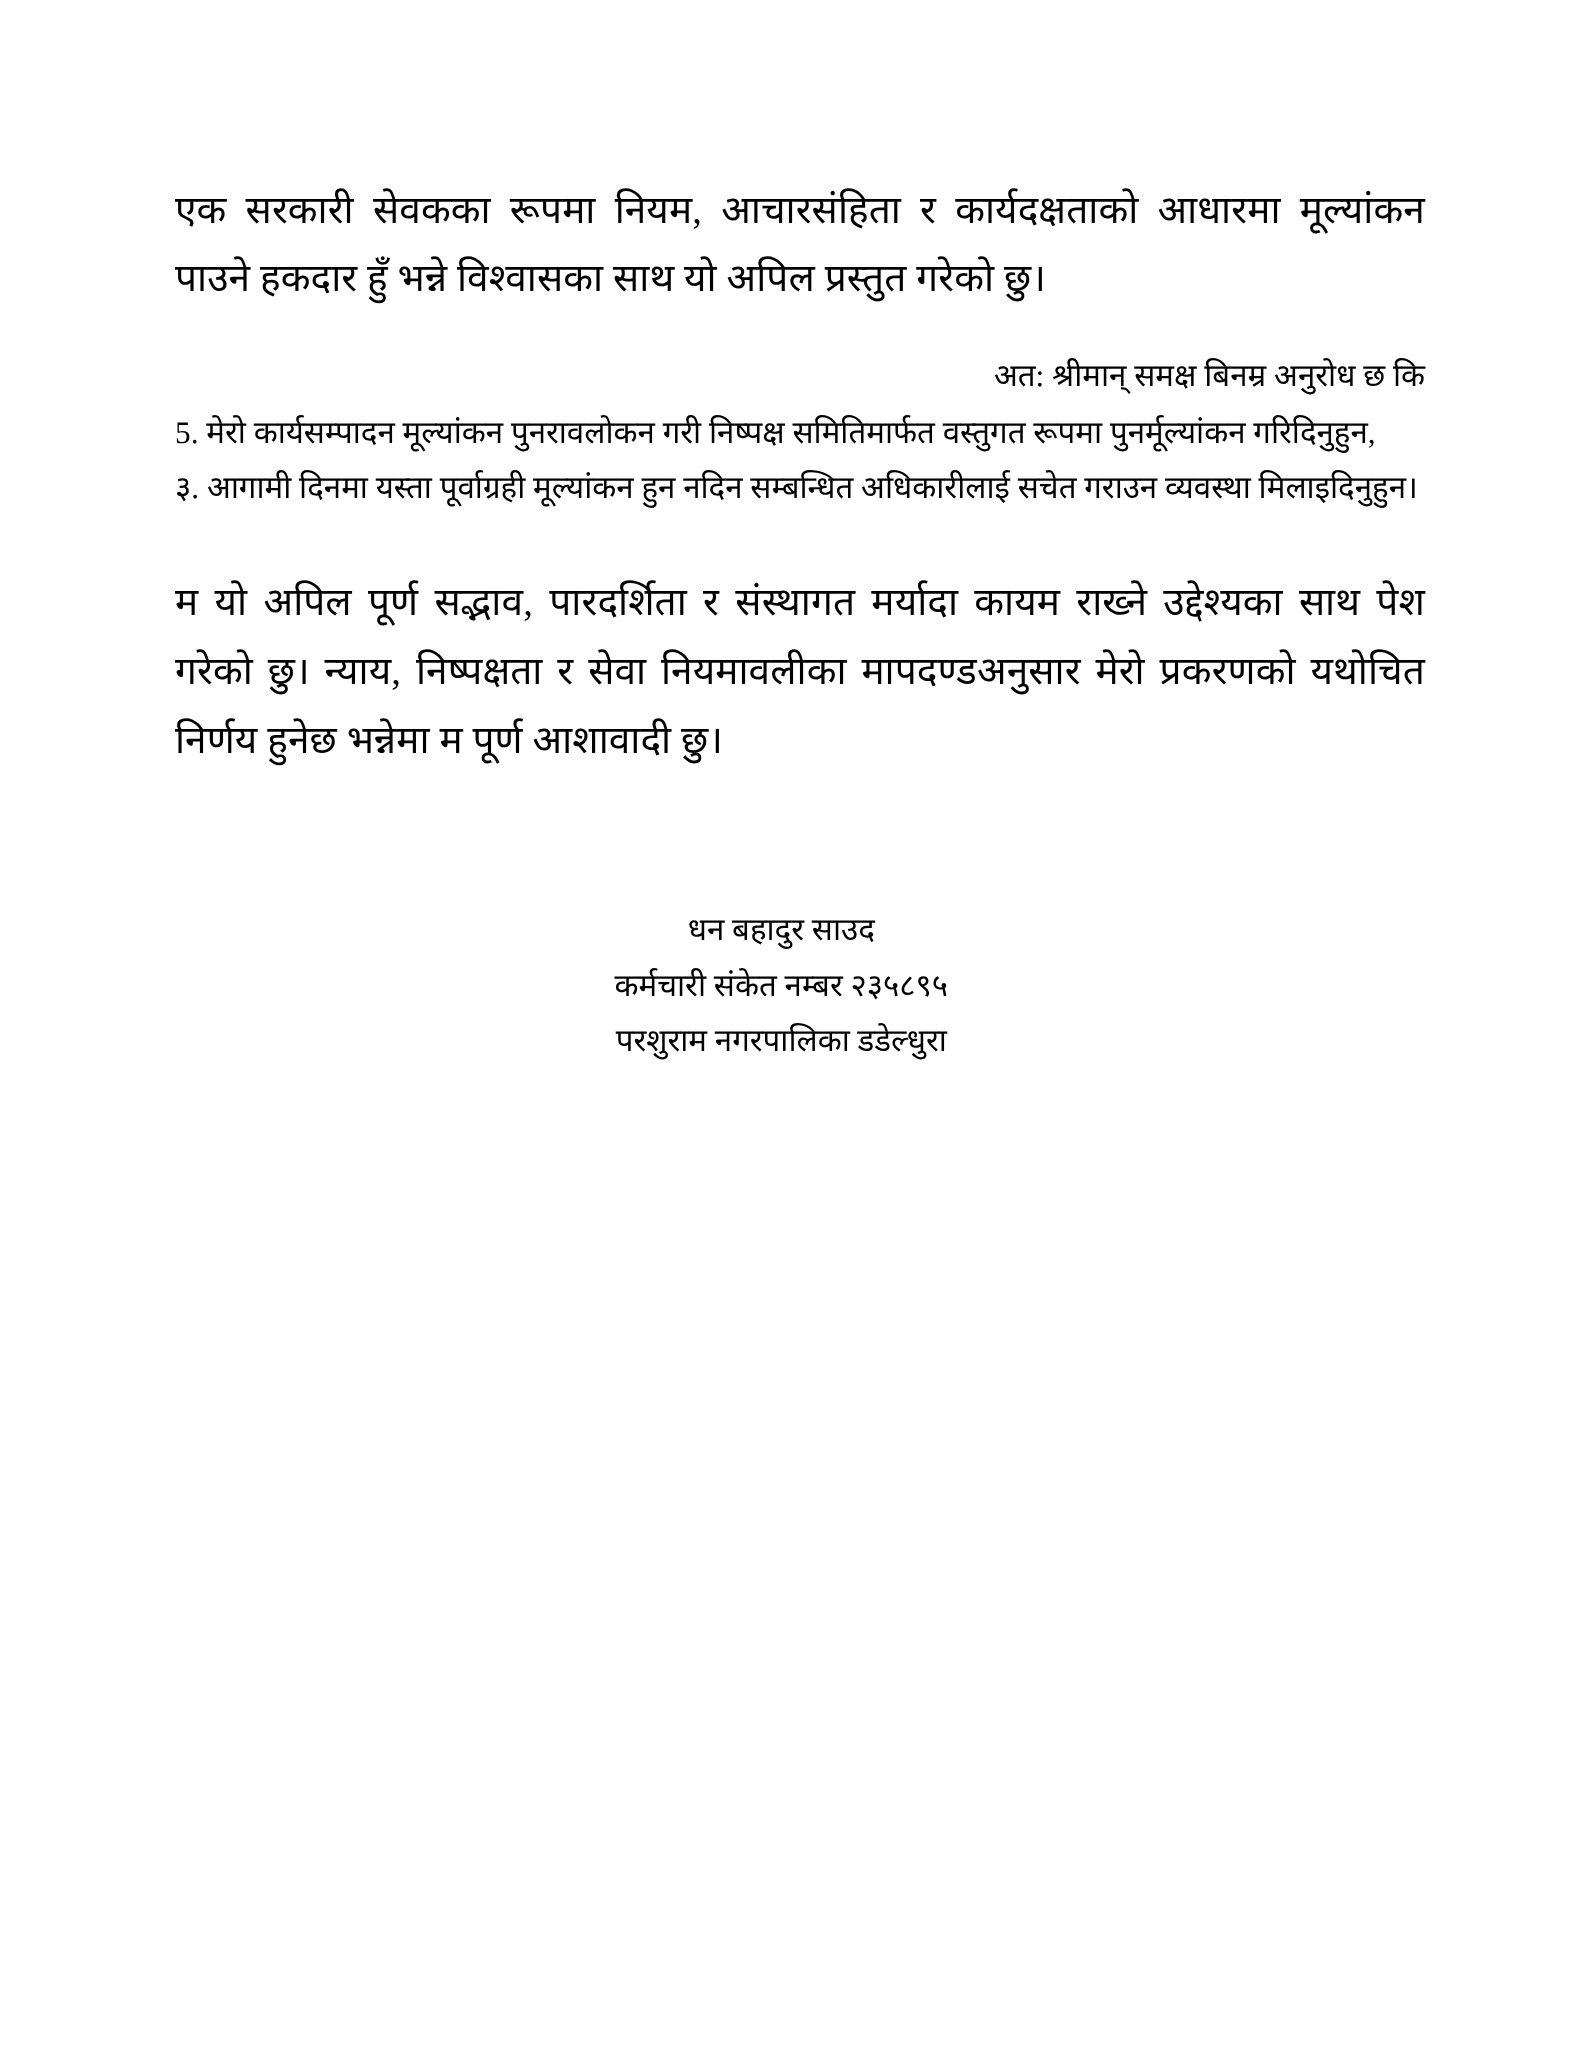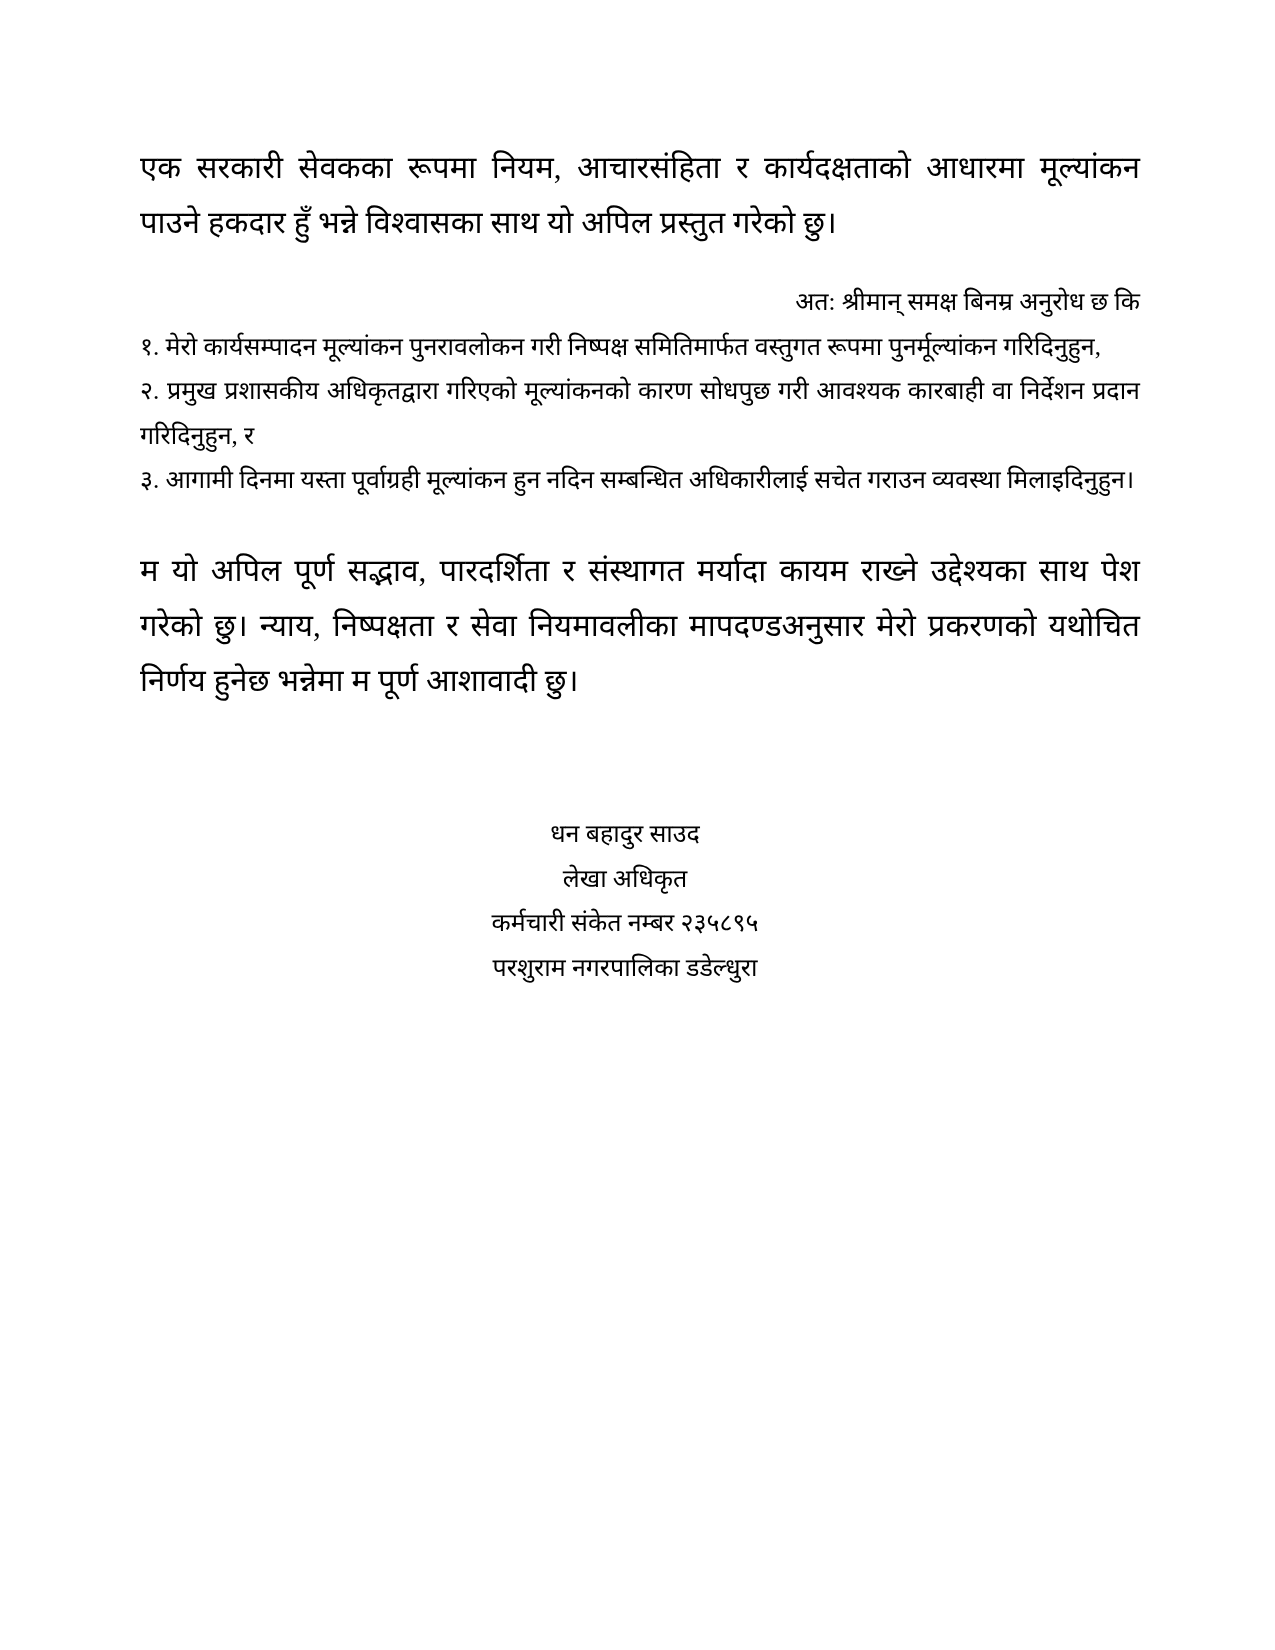--- a/index.html
+++ b/index.html
@@ -61,29 +61,27 @@
 </style>
 </head>
 <body>
 
 <div class="page">
 
   <p class="para">एक सरकारी सेवकका रूपमा नियम, आचारसंहिता र कार्यदक्षताको आधारमा मूल्यांकन पाउने हकदार हुँ भन्ने विश्वासका साथ यो अपिल प्रस्तुत गरेको छु।</p>
 
   <div class="block-tight">
     <p class="line nojust">अत: श्रीमान् समक्ष बिनम्र अनुरोध छ कि</p>
-    <p class="line">१. मेरो कार्यसम्पादन मूल्यांकन पुनरावलोकन गरी निष्पक्ष समितिमार्फत वस्तुगत रूपमा पुनर्मूल्यांकन गरिदिनुहुन,</p>
-    <p class="line">२. प्रमुख प्रशासकीय अधिकृतद्वारा गरिएको मूल्यांकनको कारण सोधपुछ गरी आवश्यक कारबाही वा निर्देशन प्रदान गरिदिनुहुन, र</p>
+    <p class="line">5. मेरो कार्यसम्पादन मूल्यांकन पुनरावलोकन गरी निष्पक्ष समितिमार्फत वस्तुगत रूपमा पुनर्मूल्यांकन गरिदिनुहुन,</p>
     <p class="line">३. आगामी दिनमा यस्ता पूर्वाग्रही मूल्यांकन हुन नदिन सम्बन्धित अधिकारीलाई सचेत गराउन व्यवस्था मिलाइदिनुहुन।</p>
   </div>
 
   <div class="gap-md"></div>
 
   <p class="para last-block">म यो अपिल पूर्ण सद्भाव, पारदर्शिता र संस्थागत मर्यादा कायम राख्ने उद्देश्यका साथ पेश गरेको छु। न्याय, निष्पक्षता र सेवा नियमावलीका मापदण्डअनुसार मेरो प्रकरणको यथोचित निर्णय हुनेछ भन्नेमा म पूर्ण आशावादी छु।</p>
 
   <div class="sign-block">
     <p class="sign-line">धन बहादुर साउद</p>
-    <p class="sign-line">लेखा अधिकृत</p>
     <p class="sign-line">कर्मचारी संकेत नम्बर २३५८९५</p>
     <p class="sign-line">परशुराम नगरपालिका डडेल्धुरा</p>
   </div>
 
 </div>
 
 </body></html>

